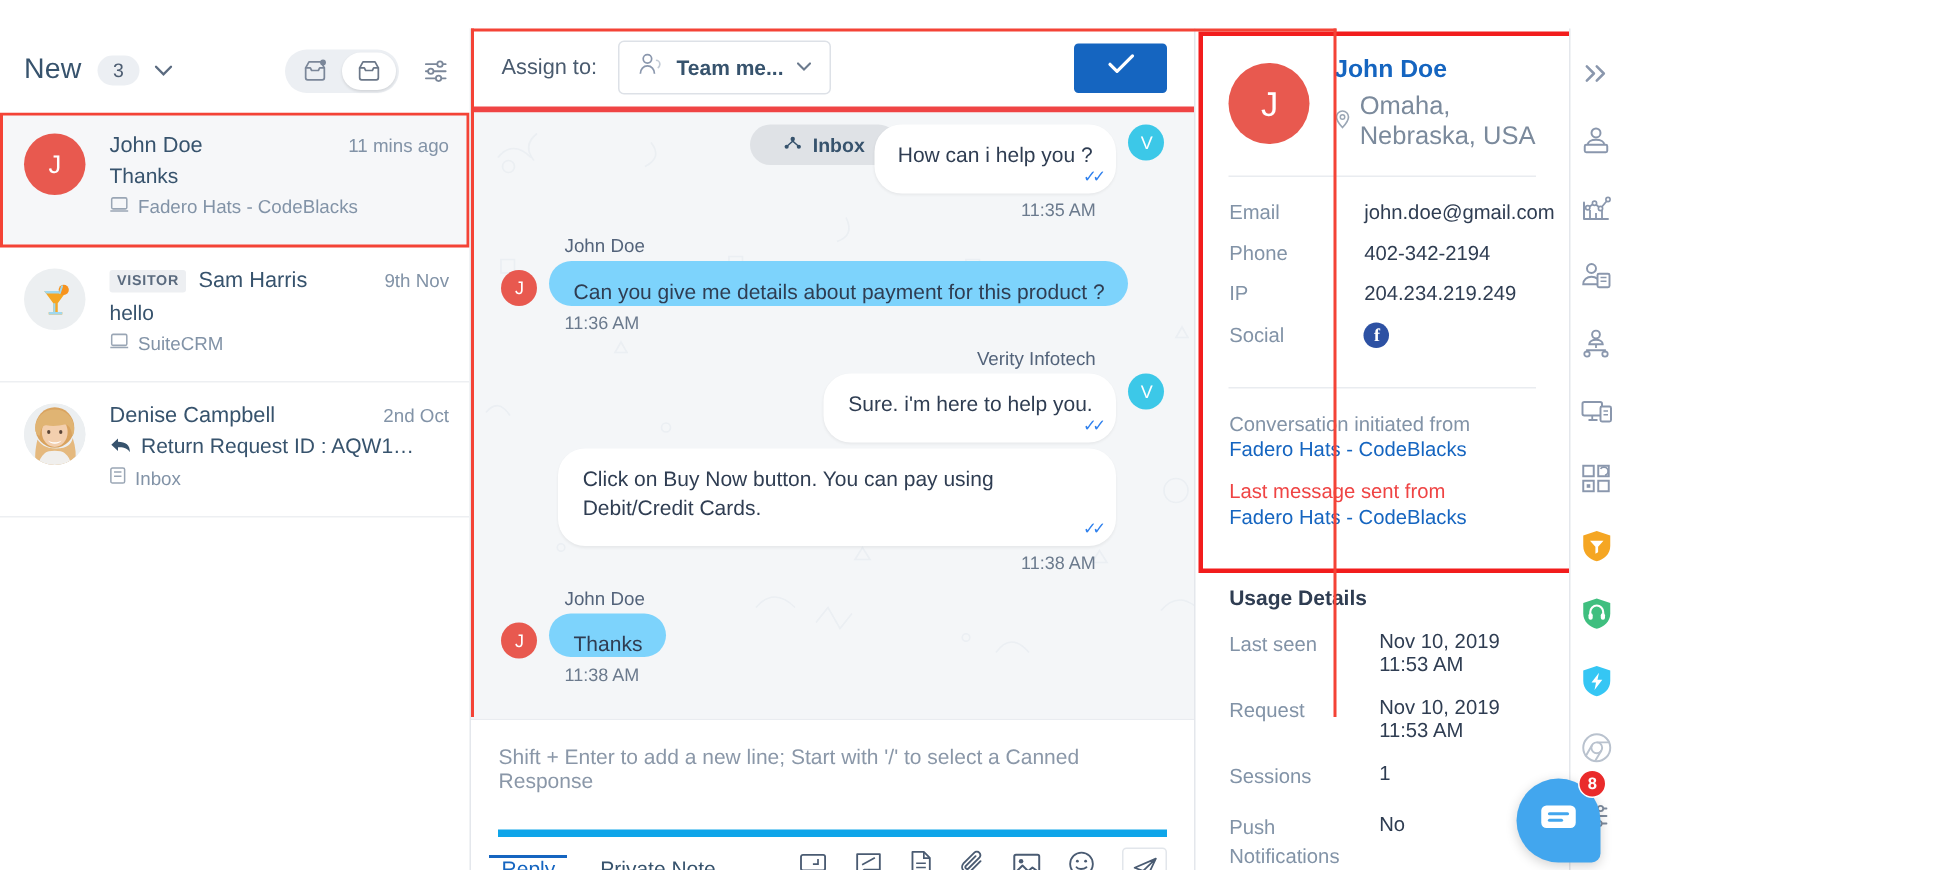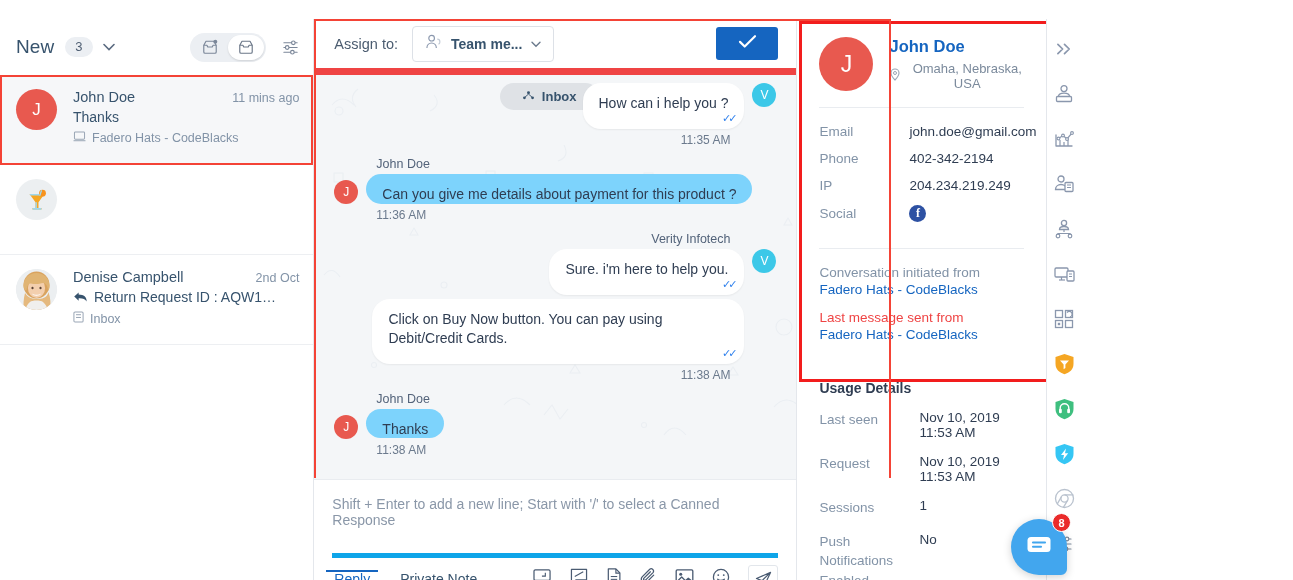--- a/index.html
+++ b/index.html
@@ -105,21 +105,21 @@
   .assign-wrap {
     border: 2px solid #f44336; border-bottom: none;
     border-left-width: 2px;
     position: absolute; left: 0; top: 0; width: 577px; height: 459px;
     pointer-events: none; z-index: 5;
   }
   .assign-bar {
     height: 56px; flex: 0 0 56px;
     display: flex; align-items: center;
     padding: 0 18px 0 20px;
-    background: #fff; border-bottom: 7px solid #ef4444;
+    background: #fff; border-bottom: 4px solid #ef4444;
   }
   .assign-label { font-size: 14.5px; color: #4a5b6f; margin-right: 14px; }
   .assign-select {
     border: 1px solid #dde1e7; border-radius: 4px;
     height: 36px; display: flex; align-items: center;
     padding: 0 12px; gap: 9px; background: #fff;
   }
   .assign-select .txt { font-size: 14px; font-weight: 700; color: #37536d; }
   .assign-select .chev { color: #6b7a8d; font-size: 11px; }
   .assign-spacer { flex: 1; }
@@ -224,22 +224,22 @@
     display: flex; align-items: center; padding: 18px 18px 16px 22px;
   }
   .contact-av {
     width: 54px; height: 54px; border-radius: 50%;
     background: #e8594f; color: #fff;
     display: flex; align-items: center; justify-content: center;
     font-size: 23px; margin-right: 16px; flex: 0 0 54px;
   }
   .contact-name { font-size: 16.5px; font-weight: 700; color: #1565c0; }
   .contact-loc {
-    font-size: 13px; color: #7b8a9c; margin-top: 5px;
-    display: flex; align-items: center; gap: 5px; text-align: center;
+    font-size: 17px; color: #7b8a9c; margin-top: 5px;
+    display: flex; align-items: center; gap: 5px;
   }
   .divider { height: 1px; background: #e9ecf0; margin: 0 22px; }
   .field-list { padding: 16px 22px 14px; }
   .field-row { display: flex; align-items: center; margin-bottom: 12px; font-size: 13.5px; }
   .field-key { width: 90px; color: #8293a7; flex: 0 0 90px; }
   .field-val { color: #2f3d52; }
   .fb-icon {
     width: 17px; height: 17px; border-radius: 50%; background: #2d51a3;
     display: inline-flex; align-items: center; justify-content: center;
     color: #fff; font-size: 12px; font-weight: 700; font-family: "Liberation Serif", serif;
@@ -355,20 +355,37 @@
       <div class="conv-item">
         <div class="avatar drink">
           <svg width="26" height="26" viewBox="0 0 26 26">
             <path d="M5.5 7h15l-6 8.2V21h3v1.6H8.5V21h3v-5.8L5.5 7z" fill="#f5a623"></path>
             <path d="M5.5 7h15l-1.2 1.6H6.7L5.5 7z" fill="#9fd8ef"></path>
             <path d="M12.9 15.2V21h-1.4v-5.8z" fill="#9fd8ef"></path>
             <rect x="8.5" y="21" width="9" height="1.7" rx=".6" fill="#9fd8ef"></rect>
             <circle cx="18.5" cy="6.2" r="3.4" fill="#f7931e"></circle>
             <rect x="16" y="3" width="1.3" height="6" rx=".6" fill="#9fd8ef" transform="rotate(18 16.6 6)"></rect>
           </svg>
+        </div>
+        <div class="conv-body">
+          <div class="conv-row1">
+            <span class="visitor-badge">VISITOR</span>
+            <span class="conv-name">Sam Harris</span>
+            <span class="conv-time">9th Nov</span>
+          </div>
+          <div class="conv-snippet">hello</div>
+          <div class="conv-source">
+            <span>
+              <svg width="13" height="11" viewBox="0 0 14 12">
+                  <rect x="1.5" y="1" width="11" height="8" rx="1" stroke="#9aa6b5" stroke-width="1.1" fill="none"></rect>
+                  <line x1="0.5" y1="10.6" x2="13.5" y2="10.6" stroke="#9aa6b5" stroke-width="1.1"></line>
+                </svg>
+            </span>
+            <span>SuiteCRM</span>
+          </div>
         </div>
       </div>
 
       <div class="conv-item">
         <div class="avatar photo">
           <svg width="41" height="41" viewBox="0 0 41 41">
             <defs>
                 <clipPath id="cp">
                   <circle cx="20.5" cy="20.5" r="20.5"></circle>
                 </clipPath>

